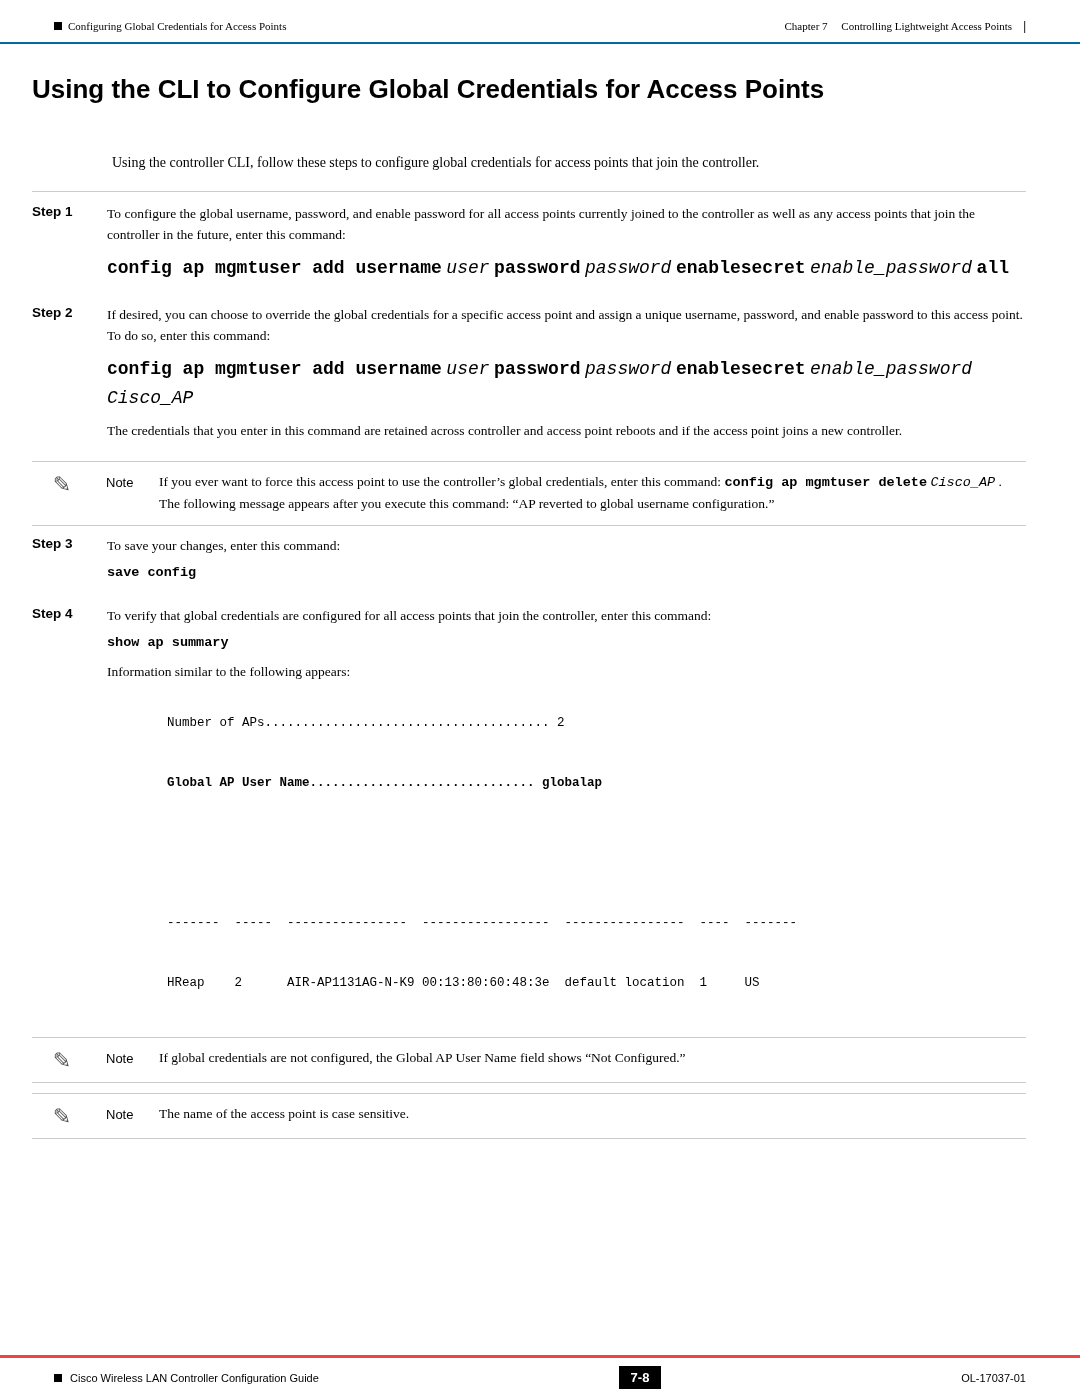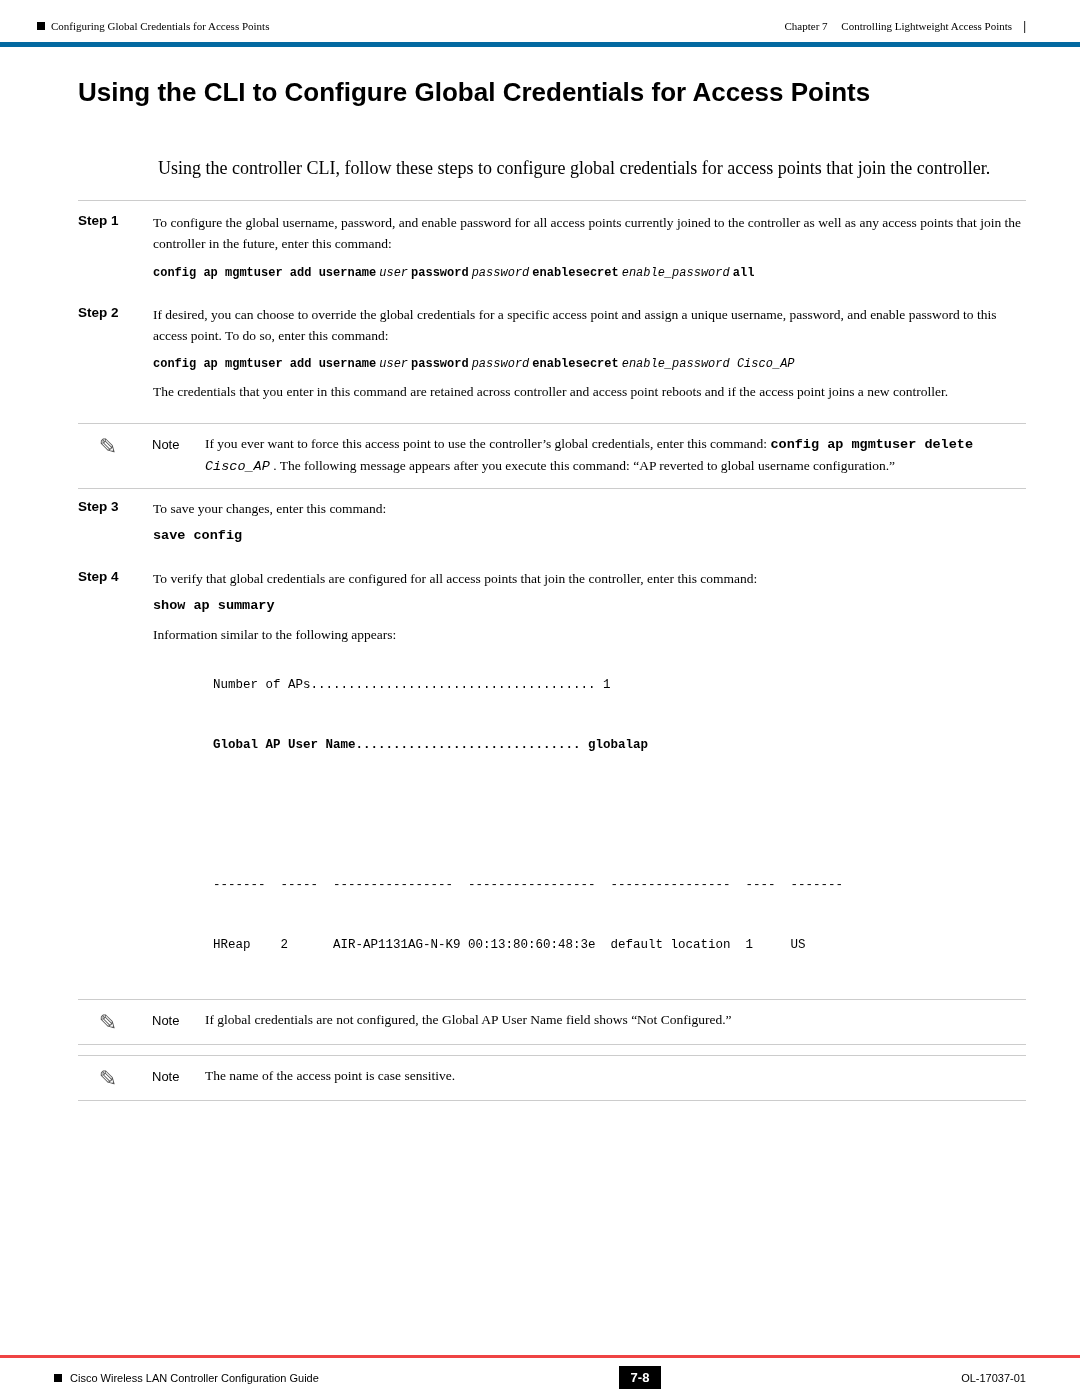--- a/index.html
+++ b/index.html
@@ -11,22 +11,22 @@
       width: 1080px;
       min-height: 1397px;
       position: relative;
     }
 
     
     .page-header {
       display: flex;
       justify-content: space-between;
       align-items: center;
-      padding: 18px 54px 8px 37px;
-      border-bottom: 5px solid #0369a1;
+      padding: 18px 54px 8px 54px;
+      border-bottom: 2px solid #0369a1;
       font-size: 11px;
     }
     .header-left {
       display: flex;
       align-items: center;
       gap: 6px;
     }
     .header-square {
       width: 8px;
       height: 8px;
@@ -35,37 +35,37 @@
     }
     .header-chapter {
       font-size: 11px;
     }
     .header-right {
       font-size: 11px;
     }
 
     
     .main-content {
-      padding: 30px 54px 80px 78px;
+      padding: 30px 54px 80px 32px;
     }
 
     
     .page-title {
       font-size: 26px;
       font-weight: bold;
       font-family: Arial, Helvetica, sans-serif;
       margin-bottom: 22px;
       line-height: 1.2;
     }
 
     
     .intro-para {
       margin-left: 80px;
       margin-bottom: 18px;
-      font-size: 18px;
+      font-size: 14px;
       line-height: 1.5;
       margin-top: 47px;
     }
 
     
     .section-rule {
       border: none;
       border-top: 1px solid #ccc;
       margin: 12px 0;
     }
@@ -87,21 +87,21 @@
       flex: 1;
       font-size: 13.5px;
       line-height: 1.55;
     }
     .step-content p {
       margin-bottom: 6px;
     }
     .cmd-line {
       margin-top: 8px;
       margin-bottom: 8px;
-      font-size: 12px;
+      font-size: 18px;
       line-height: 1.55;
     }
     .cmd-bold {
       font-weight: bold;
       font-family: Courier New, Courier, monospace;
     }
     .cmd-italic {
       font-style: italic;
       font-family: Courier New, Courier, monospace;
     }
@@ -295,21 +295,21 @@
     </div>
   </div>
 
   <div class="step-block">
     <div class="step-label">Step 4</div>
     <div class="step-content">
       <p>To verify that global credentials are configured for all access points that join the controller, enter this command:</p>
       <div class="standalone-cmd">show ap summary</div>
       <p>Information similar to the following appears:</p>
       <div class="code-block">
-        <span>Number of APs...................................... 1</span>
+        <span>Number of APs...................................... 2</span>
         <br>
         <span class="bold-code">Global AP User Name.............................. globalap</span>
         <br>
         <br>
         <br>
         <span>-------  -----  ----------------  -----------------  ----------------  ----  -------</span>
         <br>
         <span>HReap    2      AIR-AP1131AG-N-K9 00:13:80:60:48:3e  default location  1     US</span>
       </div>
     </div>

